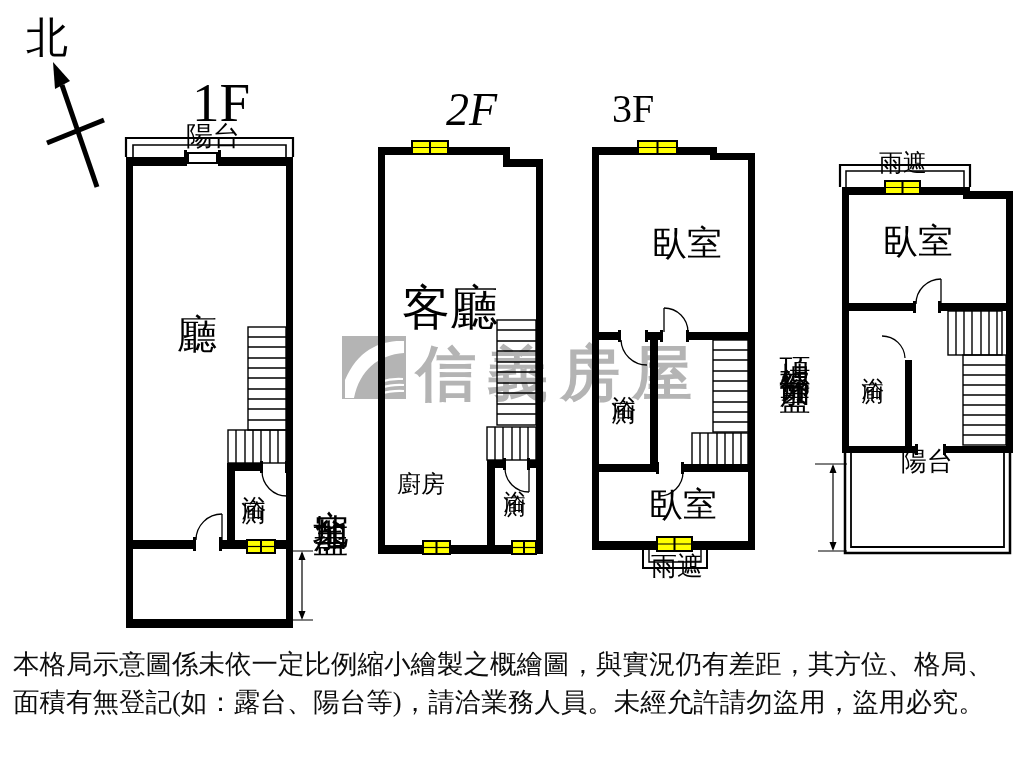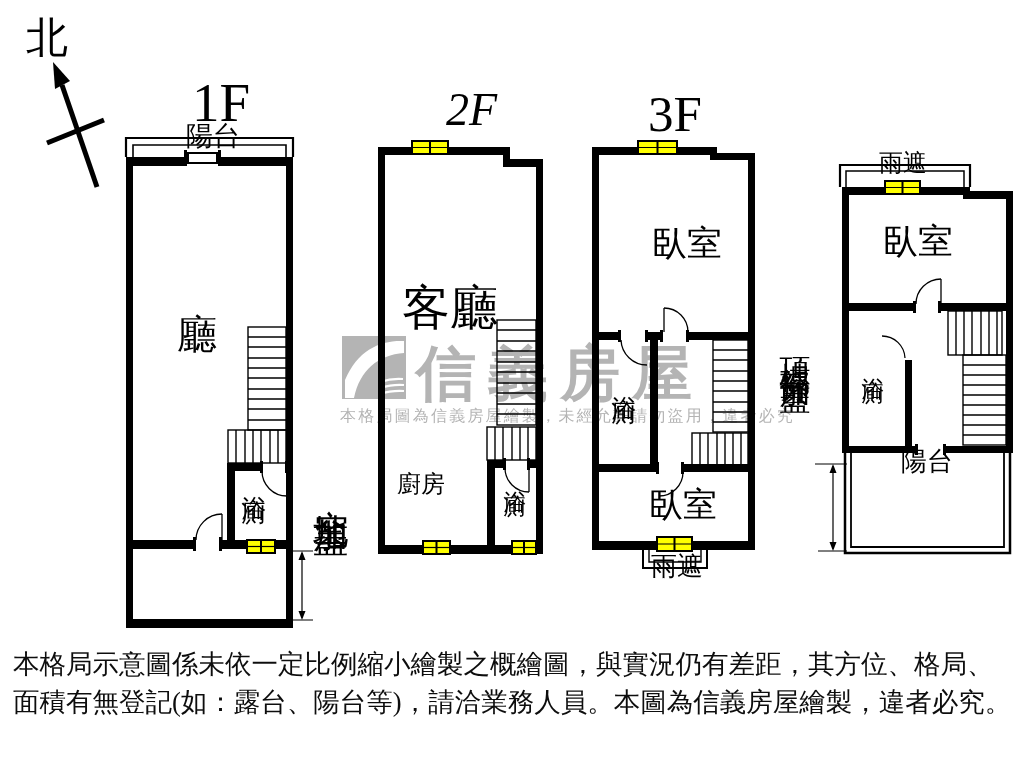--- a/index.html
+++ b/index.html
@@ -4,21 +4,21 @@
 <style>
   html,body{margin:0;padding:0;background:#fff;}
   .canvas{position:relative;width:1024px;height:768px;background:#ffffff;overflow:hidden;
           font-family:"Liberation Serif","DejaVu Serif",serif;}
   .lines{position:absolute;left:0;top:0;z-index:1;}
   .lbl{position:absolute;z-index:2;color:#000;white-space:nowrap;line-height:1.05;}
   .vert{writing-mode:vertical-rl;text-orientation:upright;}
   
   .t-f1{left:192px;top:74px;font-size:55px;}
   .t-f2{left:446px;top:86px;font-size:46px;font-style:italic;}
-  .t-f3{left:648px;top:88px;font-size:51px;}
+  .t-f3{left:612px;top:88px;font-size:40px;}
   .t-north{left:26px;top:16px;font-size:42px;}
   
   .l-f1-balcony{left:186px;top:122px;font-size:27px;}
   .l-f1-hall{left:177px;top:314px;font-size:40px;}
   .l-f1-bath{left:240px;top:476px;font-size:25px;letter-spacing:2px;}
   .l-f1-anno{left:311px;top:482px;font-size:35px;letter-spacing:4px;}
   
   .l-f2-living{left:402px;top:283px;font-size:48px;}
   .l-f2-kitchen{left:397px;top:472px;font-size:24px;}
   .l-f2-bath{left:502px;top:472px;font-size:23px;letter-spacing:2px;}
@@ -283,21 +283,20 @@
 
   <div class="watermark">
     <svg class="wm-logo" width="64" height="63" viewBox="0 0 64 63">
       <rect x="0" y="0" width="64" height="63" fill="#b4b4b4"></rect>
       <path d="M3,62 L3,44 C16,14 38,4 62,5 L62,17 C36,19 18,34 12,62 Z" fill="#ffffff"></path>
       <path d="M38,46 Q50,42 61,43" stroke="#ffffff" stroke-width="2.2" fill="none"></path>
       <path d="M38,52 Q51,48 62,49" stroke="#ffffff" stroke-width="2.2" fill="none"></path>
       <path d="M37,58 Q51,54 62,55" stroke="#ffffff" stroke-width="2.2" fill="none"></path>
     </svg>
     <div class="wm-brand">信義房屋</div>
-    <div class="wm-notice">本格局圖為信義房屋繪製，未經允許請勿盜用，違者必究</div>
   </div>
 
   <div class="disclaimer">
     <div>本格局示意圖係未依一定比例縮小繪製之概繪圖，與實況仍有差距，其方位、格局、</div>
-    <div>面積有無登記(如：露台、陽台等)，請洽業務人員。本圖為信義房屋繪製，違者必究。</div>
+    <div>面積有無登記(如：露台、陽台等)，請洽業務人員。未經允許請勿盜用，盜用必究。</div>
   </div>
 
 </div>
 
 </body></html>

